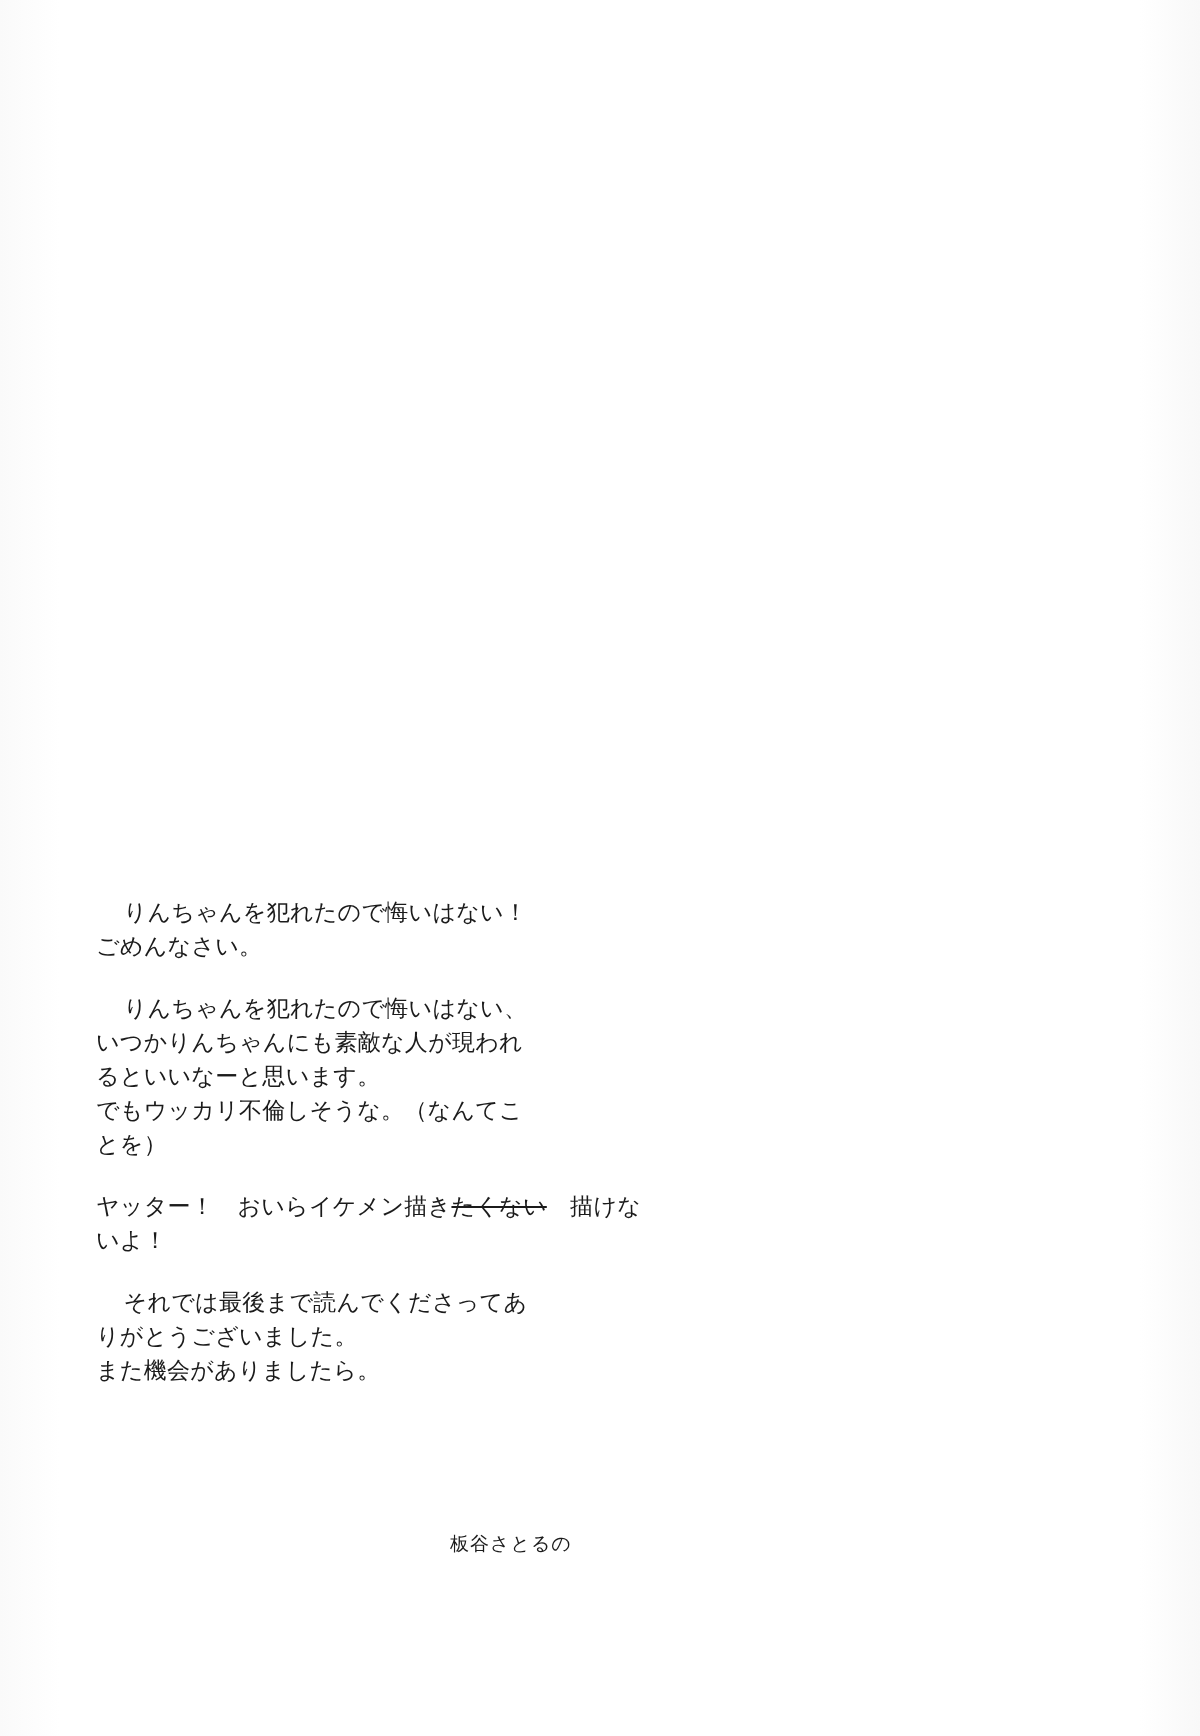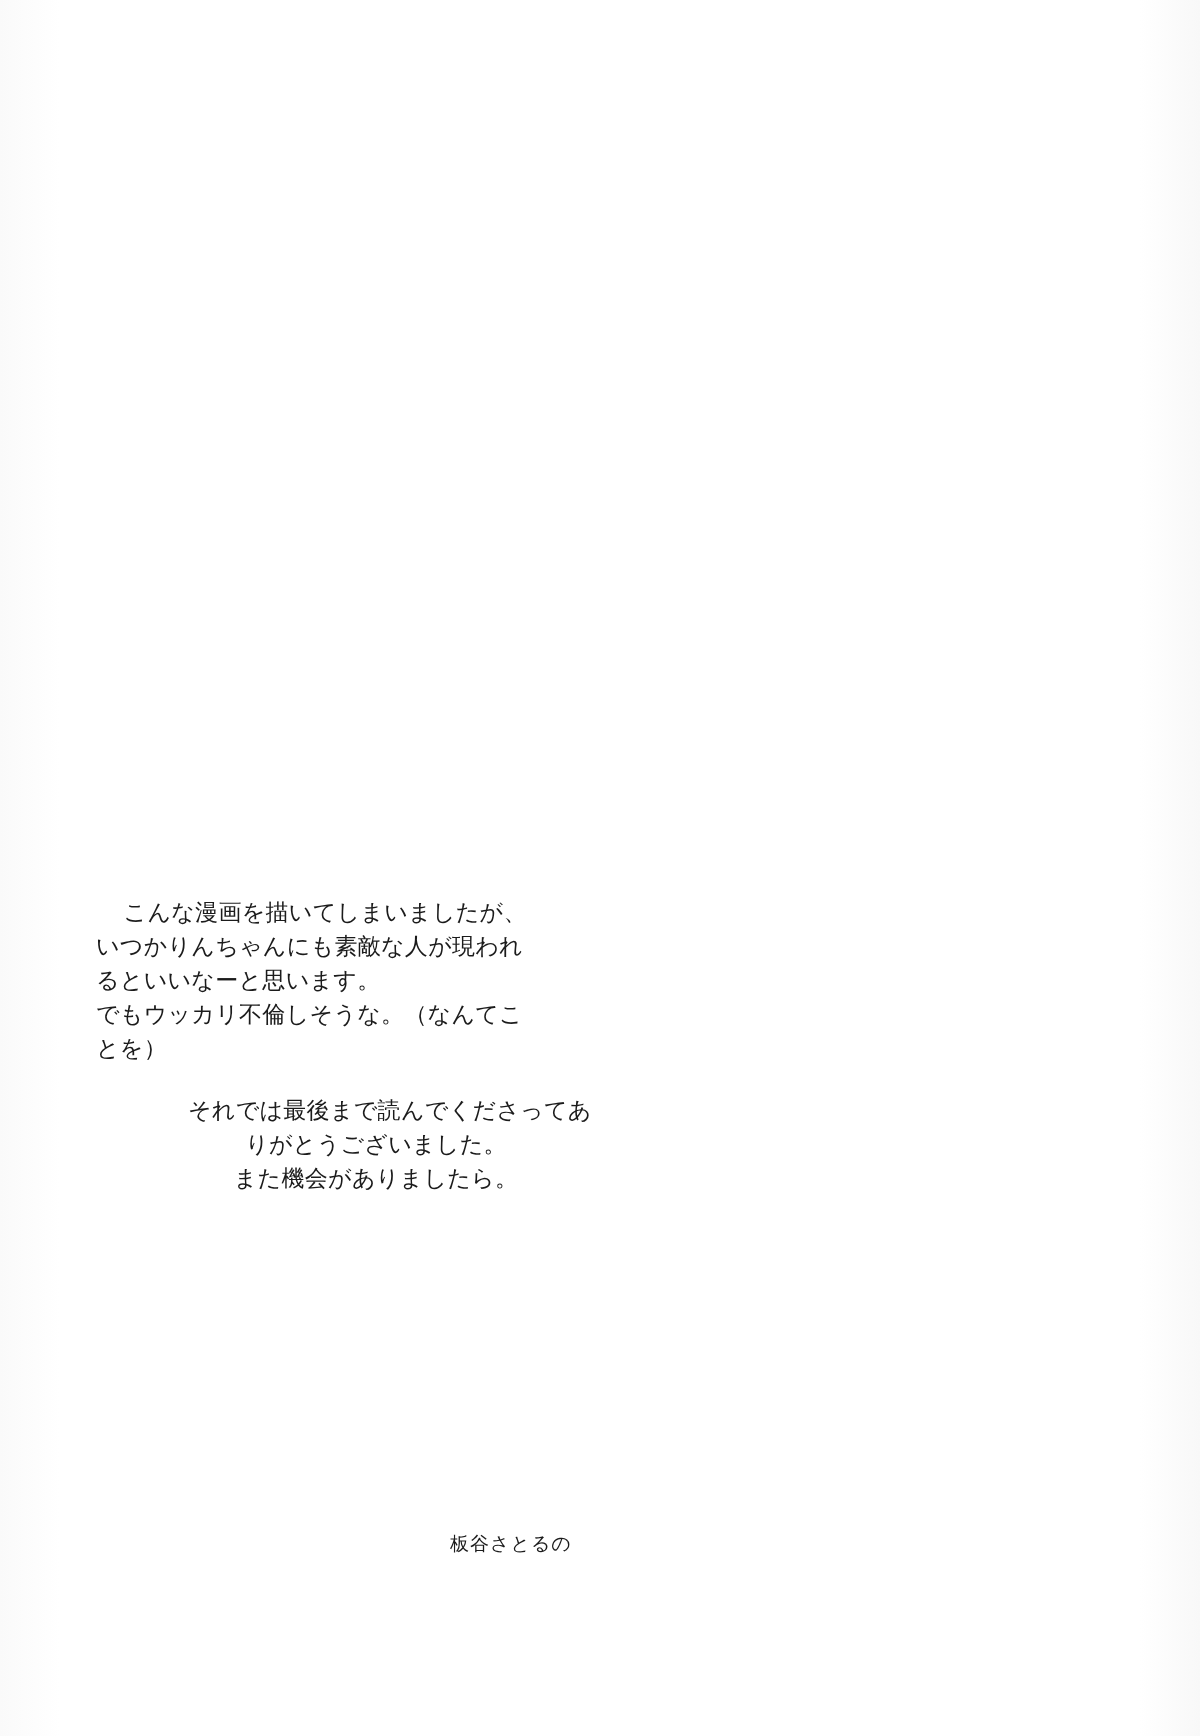--- a/index.html
+++ b/index.html
@@ -56,24 +56,27 @@
     letter-spacing: 1px;
   }
 </style>
 </head>
 <body>
 
 <div class="page">
   <div class="paper-tint"></div>
 
   <div class="afterword">
-    <p class="para indent">こんな漫画を描いてしまいましたが、
+    <p class="para indent">りんちゃんを犯れたので悔いはない！
+ごめんなさい。</p>
+    <p class="para indent">りんちゃんを犯れたので悔いはない、
 いつかりんちゃんにも素敵な人が現われ
 るといいなーと思います。
 でもウッカリ不倫しそうな。（なんてこ
 とを）</p>
-    <p class="para indent" style="margin-top:28px;text-align:center;">それでは最後まで読んでくださってあ
+    <p class="para"><span>ヤッター！　おいらイケメン描き</span><span class="strike">たくない</span><span>　描けないよ！</span></p>
+    <p class="para indent" style="margin-top:28px;">それでは最後まで読んでくださってあ
 りがとうございました。
 また機会がありましたら。</p>
   </div>
 
   <div class="signature">板谷さとるの</div>
 </div>
 
 </body></html>

